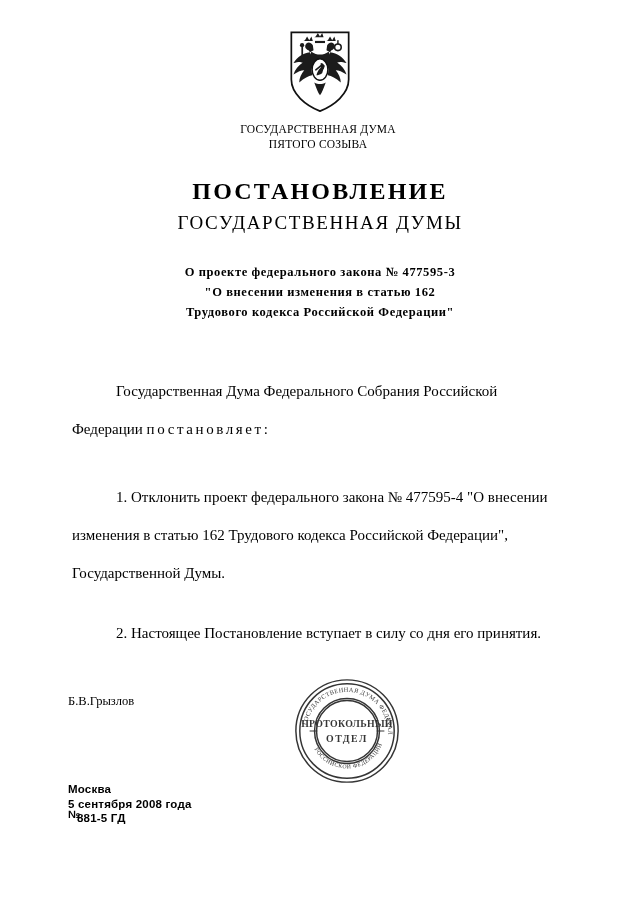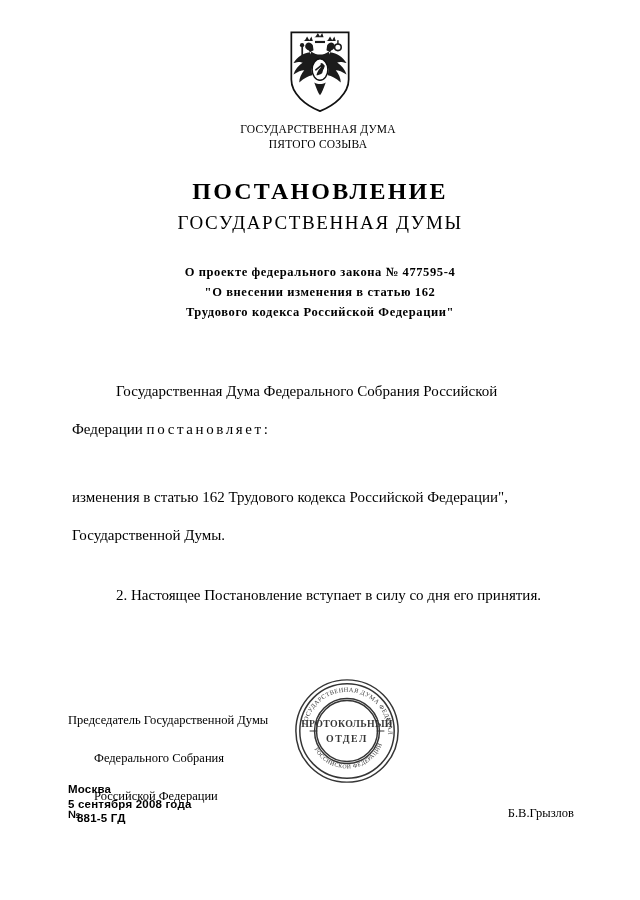--- a/index.html
+++ b/index.html
@@ -203,49 +203,45 @@
     <div>ГОСУДАРСТВЕННАЯ ДУМА</div>
     <div>ПЯТОГО СОЗЫВА</div>
   </div>
 
   <div class="doc-title">
     <div class="line1">ПОСТАНОВЛЕНИЕ</div>
     <div class="line2">ГОСУДАРСТВЕННАЯ  ДУМЫ</div>
   </div>
 
   <div class="subject">
-    <div>О проекте  федерального  закона  № 477595-4</div>
+    <div>О проекте  федерального  закона  № 477595-3</div>
     <div>"О внесении изменения в статью 162</div>
     <div>Трудового кодекса Российской Федерации"</div>
   </div>
 
   <div class="body-text">
     <div class="para indent">Государственная      Дума  Федерального  Собрания  Российской</div>
     <div class="para">
       <span>Федерации</span>
       <span class="sp-out">постановляет:</span>
     </div>
 
     <div class="gap-1"></div>
 
+    <div class="para indent">1. Отклонить   проект  федерального  закона  № 477595-4 "О  внесении</div>
     <div class="para">изменения  в  статью  162  Трудового  кодекса  Российской  Федерации",</div>
     <div class="para">Государственной Думы.</div>
 
     <div class="gap-2"></div>
 
     <div class="para indent">2. Настоящее  Постановление  вступает  в  силу  со  дня  его принятия.</div>
   </div>
 
   <div class="sig">
     <div class="sig-row">
-      <div class="sig-left">
-        <div class="l1">Председатель Государственной Думы</div>
-        <div class="l2">Федерального Собрания</div>
-        <div class="l3">Российской Федерации</div>
-      </div>
       <div class="sig-name">Б.В.Грызлов</div>
     </div>
   </div>
 
   <svg class="stamp" viewBox="0 0 120 120">
     <defs>
       <path id="outerArc" d="M60,60 m0,-47 a47,47 0 1,1 -0.1,0"></path>
       <path id="innerArcTop" d="M18,62 a42,42 0 0,1 84,0"></path>
       <path id="innerArcBottom" d="M22,60 a38,38 0 0,0 76,0"></path>
     </defs>

